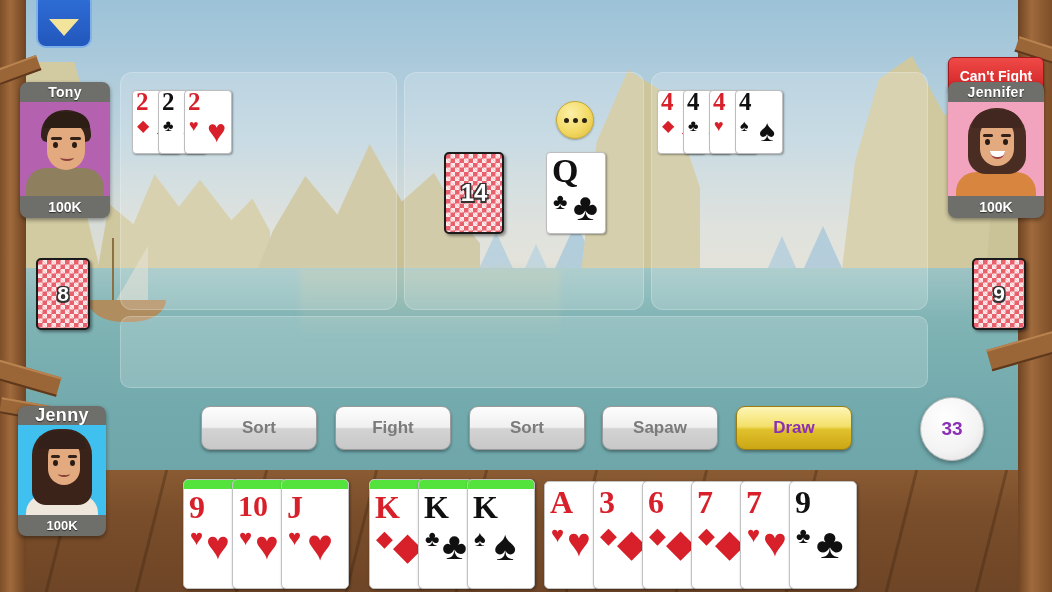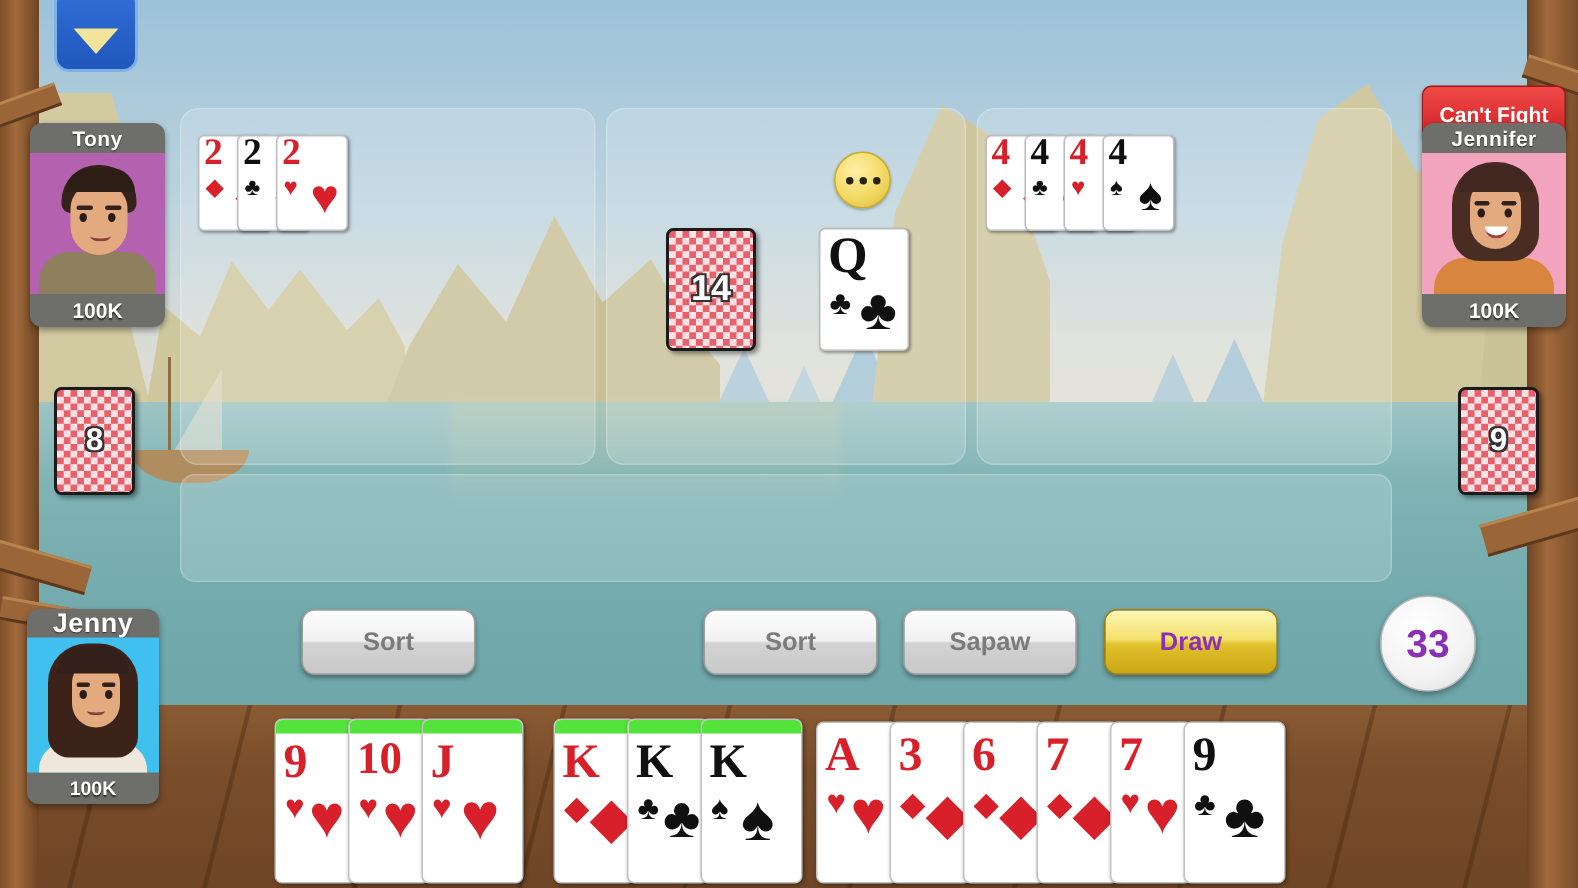--- a/index.html
+++ b/index.html
@@ -276,21 +276,21 @@
     border: 1px solid #9a7c10;
     color: #8b2fb5;
     box-shadow: 0 2px 3px rgba(0,0,0,.35);
   }
   .score-circle {
     position: absolute;
     width: 64px; height: 64px; border-radius: 50%;
     background: radial-gradient(circle at 40% 32%, #ffffff 0%, #f3f3f3 60%, #dcdcdc 100%);
     border: 1px solid #b9b9b9;
     display: flex; align-items: center; justify-content: center;
-    font-weight: 700; font-size: 26px; color: #8b2fb5;
+    font-weight: 700; font-size: 19px; color: #8b2fb5;
     box-shadow: 0 2px 4px rgba(0,0,0,.35);
   }
 
   
   .hand-card {
     position: absolute;
     background: #fff;
     border: 1px solid #c2c2c2;
     border-radius: 5px;
     box-shadow: 1px 1px 3px rgba(0,0,0,.4);
@@ -480,20 +480,23 @@
 
   <div class="card" style="left:546px;top:152px;width:60px;height:82px;">
     <span class="rank black" style="font-size:34px;left:5px;top:1px;">Q</span>
     <span class="pip-sm black" style="left:6px;top:38px;font-size:22px;">♣</span>
     <span class="pip-lg black" style="left:26px;top:35px;font-size:38px;">♣</span>
   </div>
 
   <div class="act-btn gray" style="left:201px;top:406px;width:116px;">
     <span>Sort</span>
   </div>
+  <div class="act-btn gray" style="left:335px;top:406px;width:116px;">
+    <span>Fight</span>
+  </div>
   <div class="act-btn gray" style="left:469px;top:406px;width:116px;">
     <span>Sort</span>
   </div>
   <div class="act-btn gold" style="left:736px;top:406px;width:116px;">
     <span>Draw</span>
   </div>
   <div class="act-btn gray" style="left:602px;top:406px;width:116px;">
     <span>Sapaw</span>
   </div>
 

